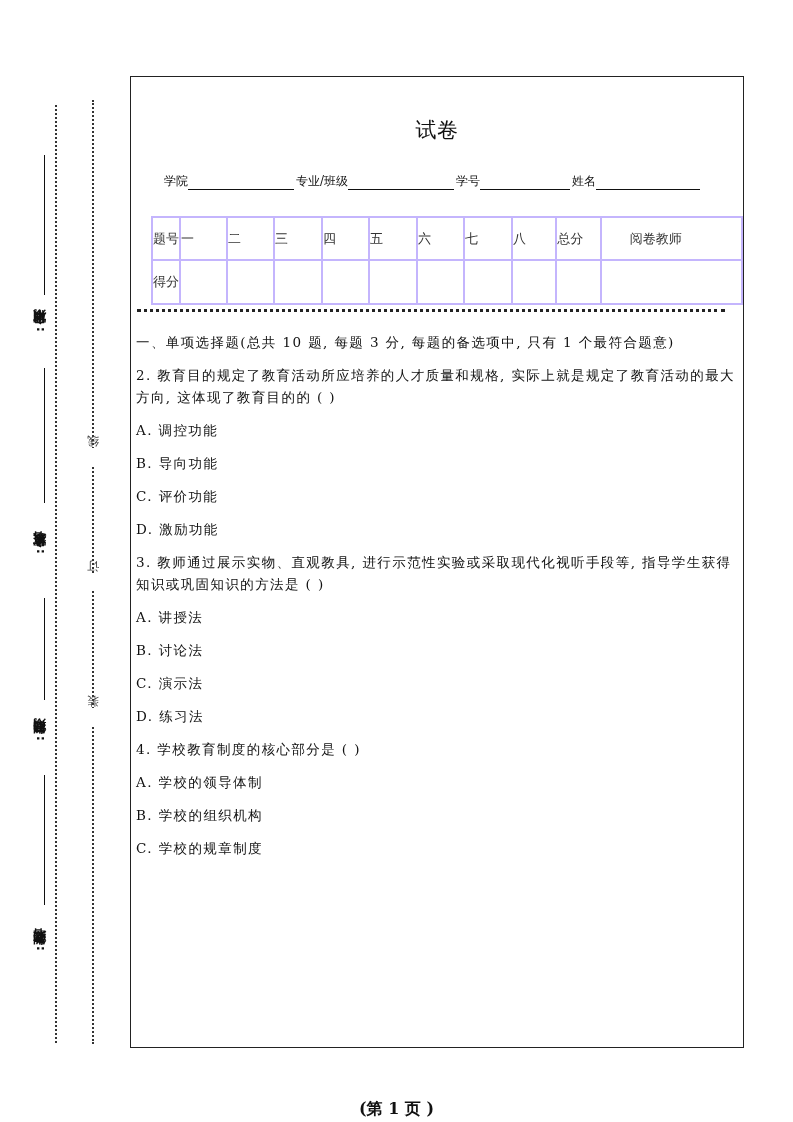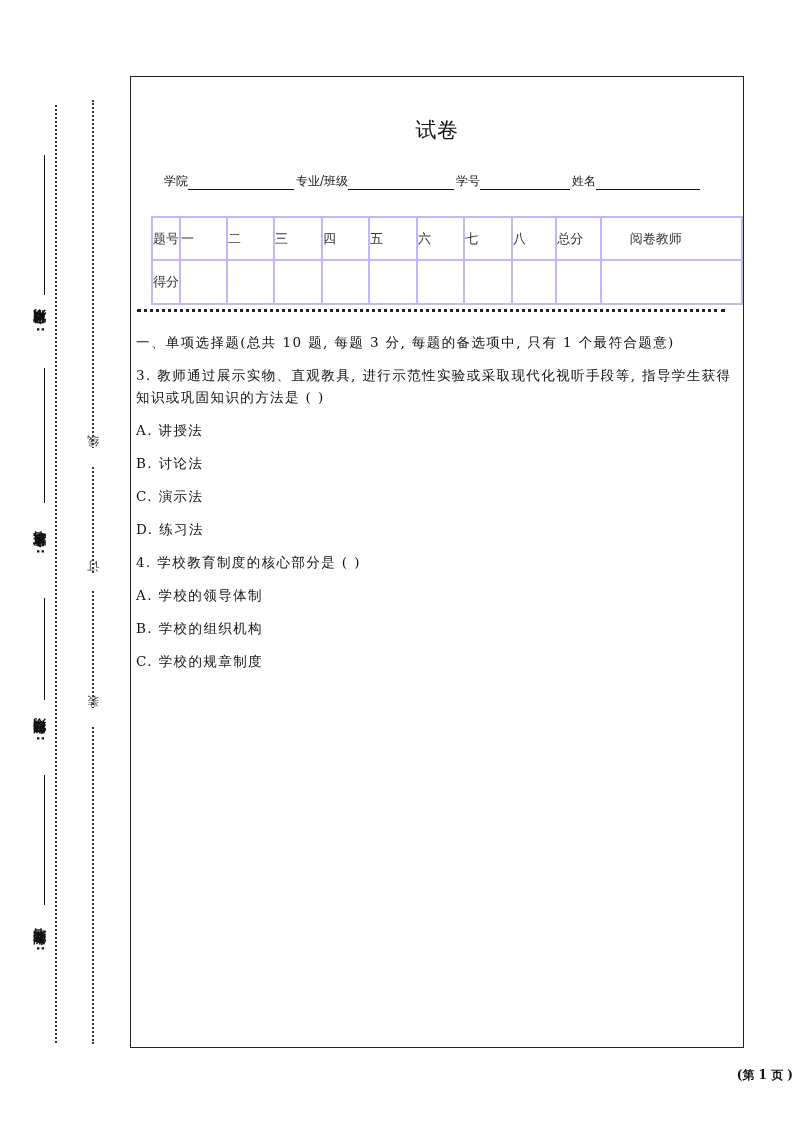--- a/index.html
+++ b/index.html
@@ -36,21 +36,21 @@
   table.score tr.r1 td { height: 41px; }
   table.score tr.r2 td { height: 42px; }
 
   .dot-sep { position: absolute; left: 6px; right: 18px; top: 232px; height: 0; border-top: 3px dotted #222; }
 
   .content { position: absolute; left: 5px; top: 254px; right: 4px; font-size: 13.5px; letter-spacing: 1.4px; }
   .content .line { height: 33px; line-height: 22px; white-space: nowrap; }
   .content .q-text { white-space: normal; line-height: 22px; }
   .content .qblock { margin-bottom: 11px; }
 
-  .footer { position: absolute; left: 0; right: 0; top: 1067px; text-align: right; font-size: 12px;
+  .footer { position: absolute; left: 0; right: 0; top: 1099px; text-align: center; font-size: 16px;
             font-weight: bold; font-family: "DejaVu Serif", serif; }
 </style>
 </head>
 <body>
 
 <div class="margin-col">
   <div class="dots-line dots-inner"></div>
   <div class="dots-line dots-outer"></div>
 
   <div class="sig-line" style="top:155px;height:140px;"></div>
@@ -111,20 +111,27 @@
     </tr>
   </tbody>
     </table>
 
   <div class="dot-sep"></div>
 
   <div class="content">
     <div class="line">一、单项选择题(总共 10 题, 每题 3 分, 每题的备选项中, 只有 1 个最符合题意)</div>
 
 
+    <div>
+      <div class="q-text qblock">2. 教育目的规定了教育活动所应培养的人才质量和规格, 实际上就是规定了教育活动的最大方向, 这体现了教育目的的 (   )</div>
+      <div class="line">A. 调控功能</div>
+      <div class="line">B. 导向功能</div>
+      <div class="line">C. 评价功能</div>
+      <div class="line">D. 激励功能</div>
+    </div>
 
     <div>
       <div class="q-text qblock">3. 教师通过展示实物、直观教具, 进行示范性实验或采取现代化视听手段等, 指导学生获得知识或巩固知识的方法是 (   )</div>
       <div class="line">A. 讲授法</div>
       <div class="line">B. 讨论法</div>
       <div class="line">C. 演示法</div>
       <div class="line">D. 练习法</div>
     </div>
 
     <div>

